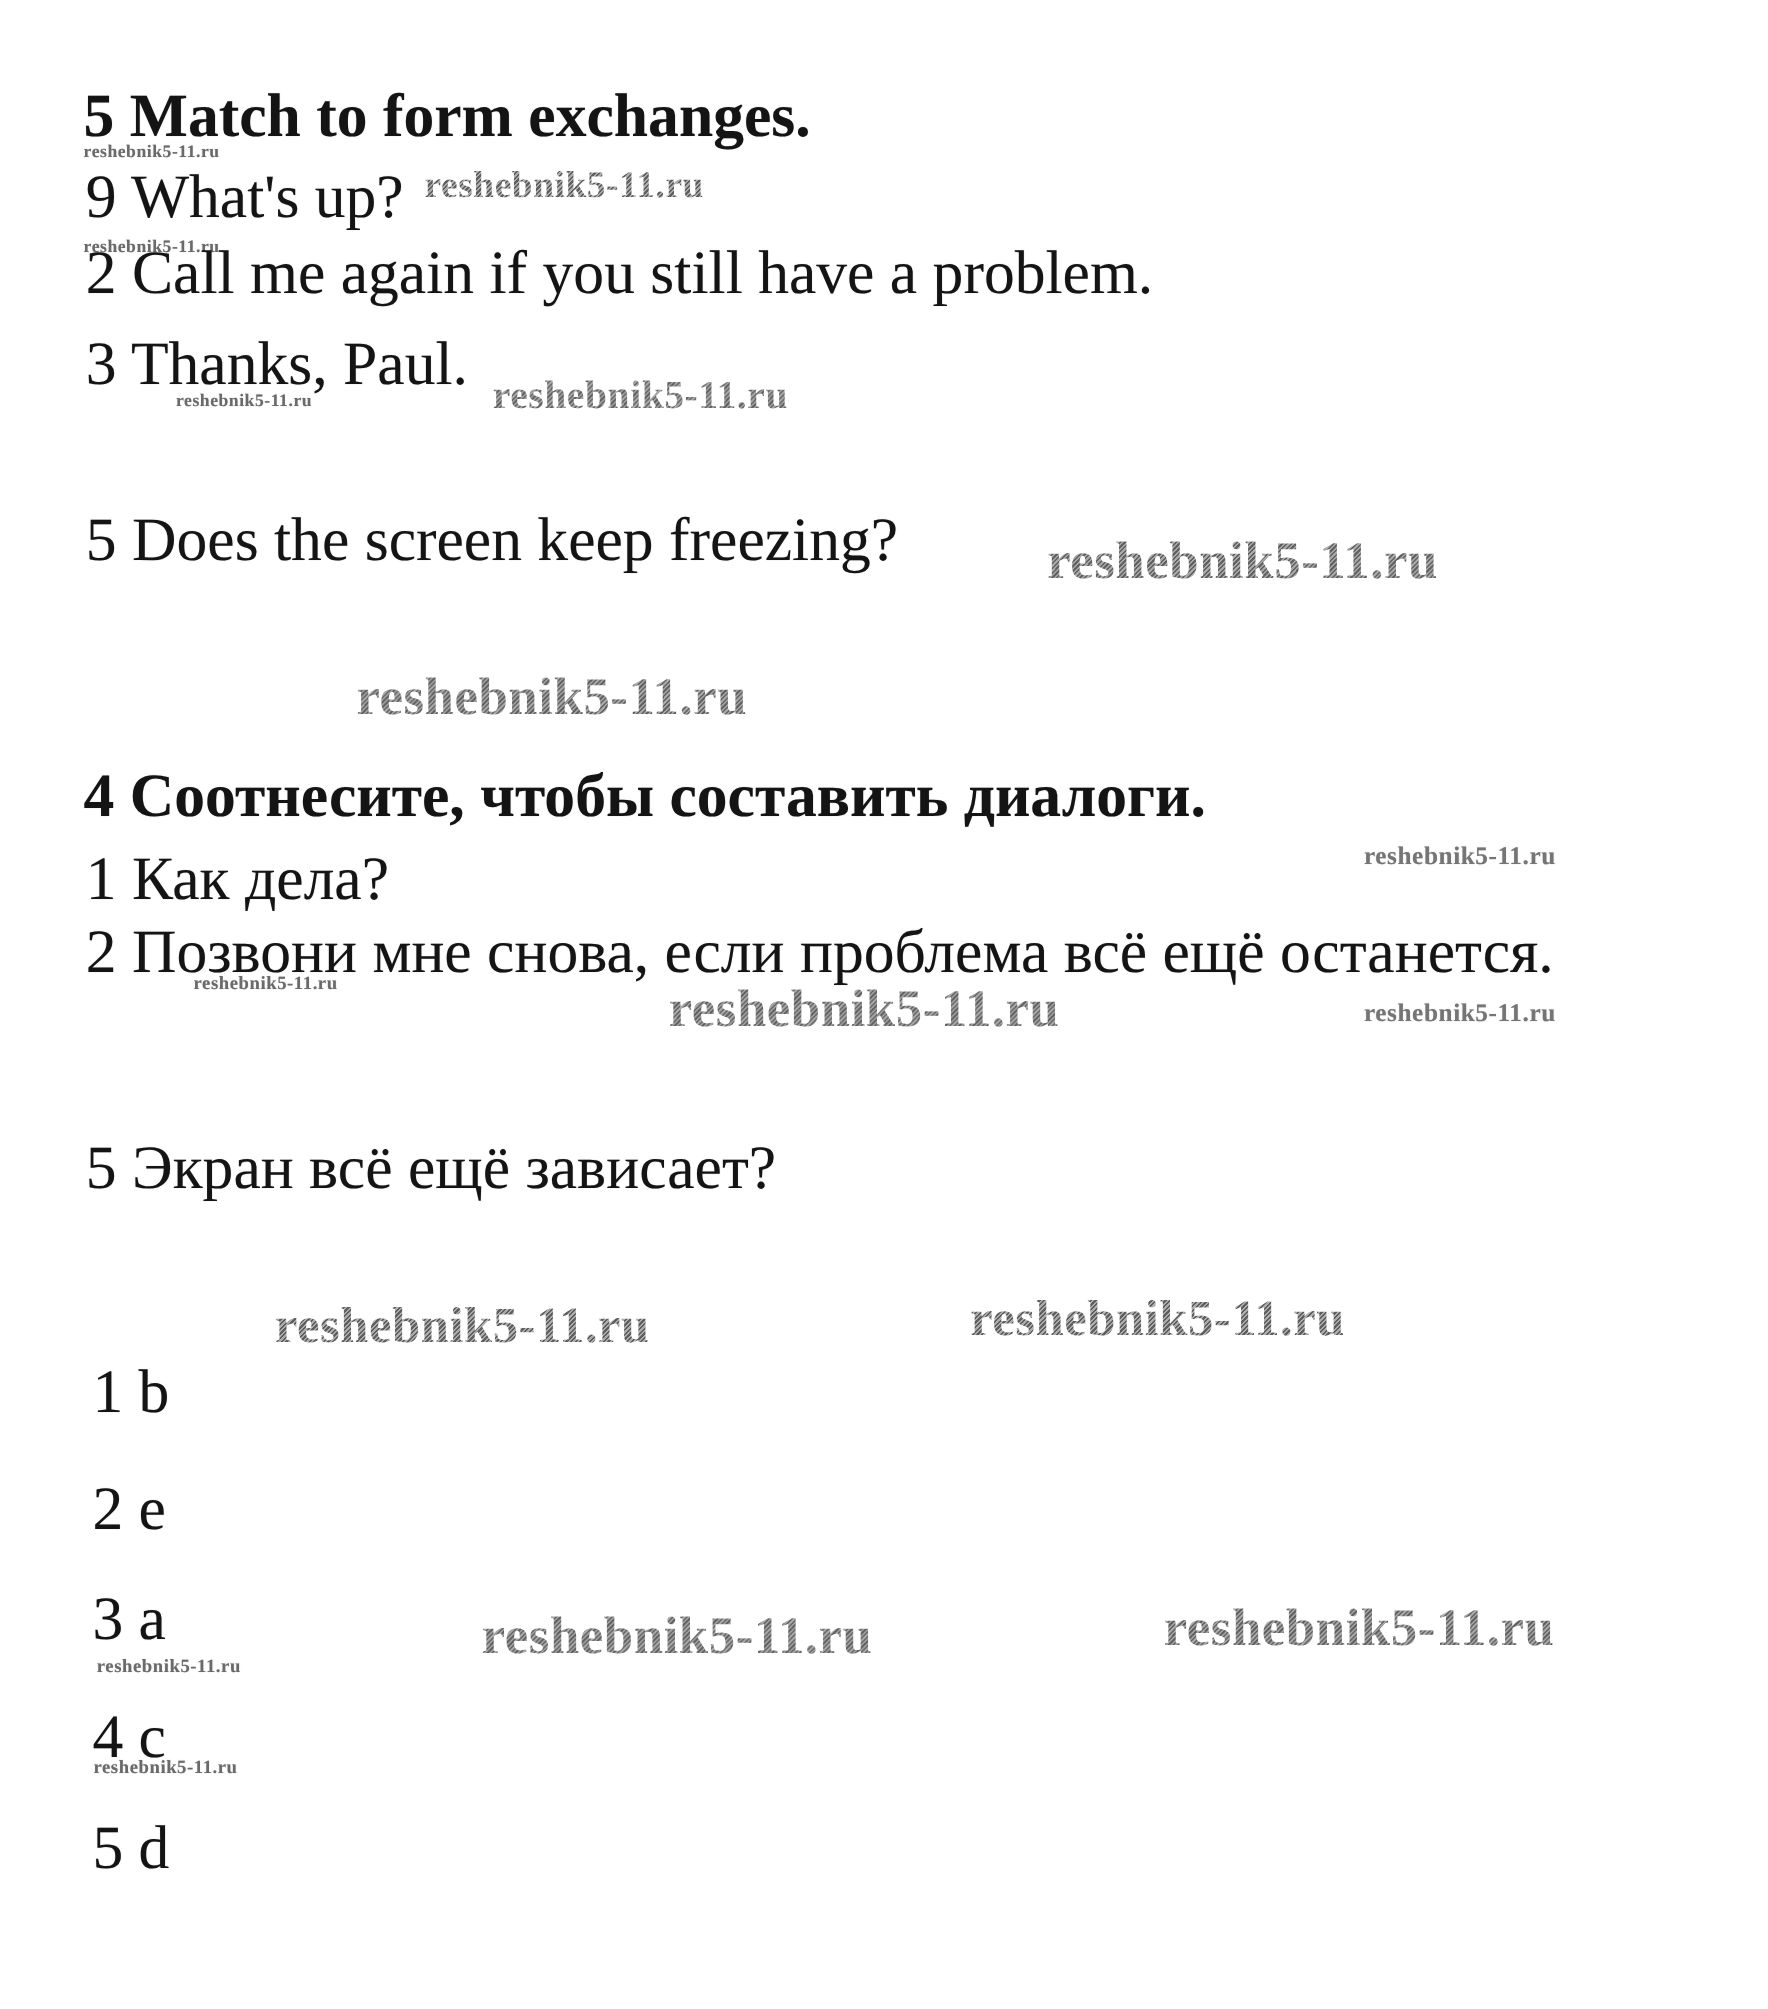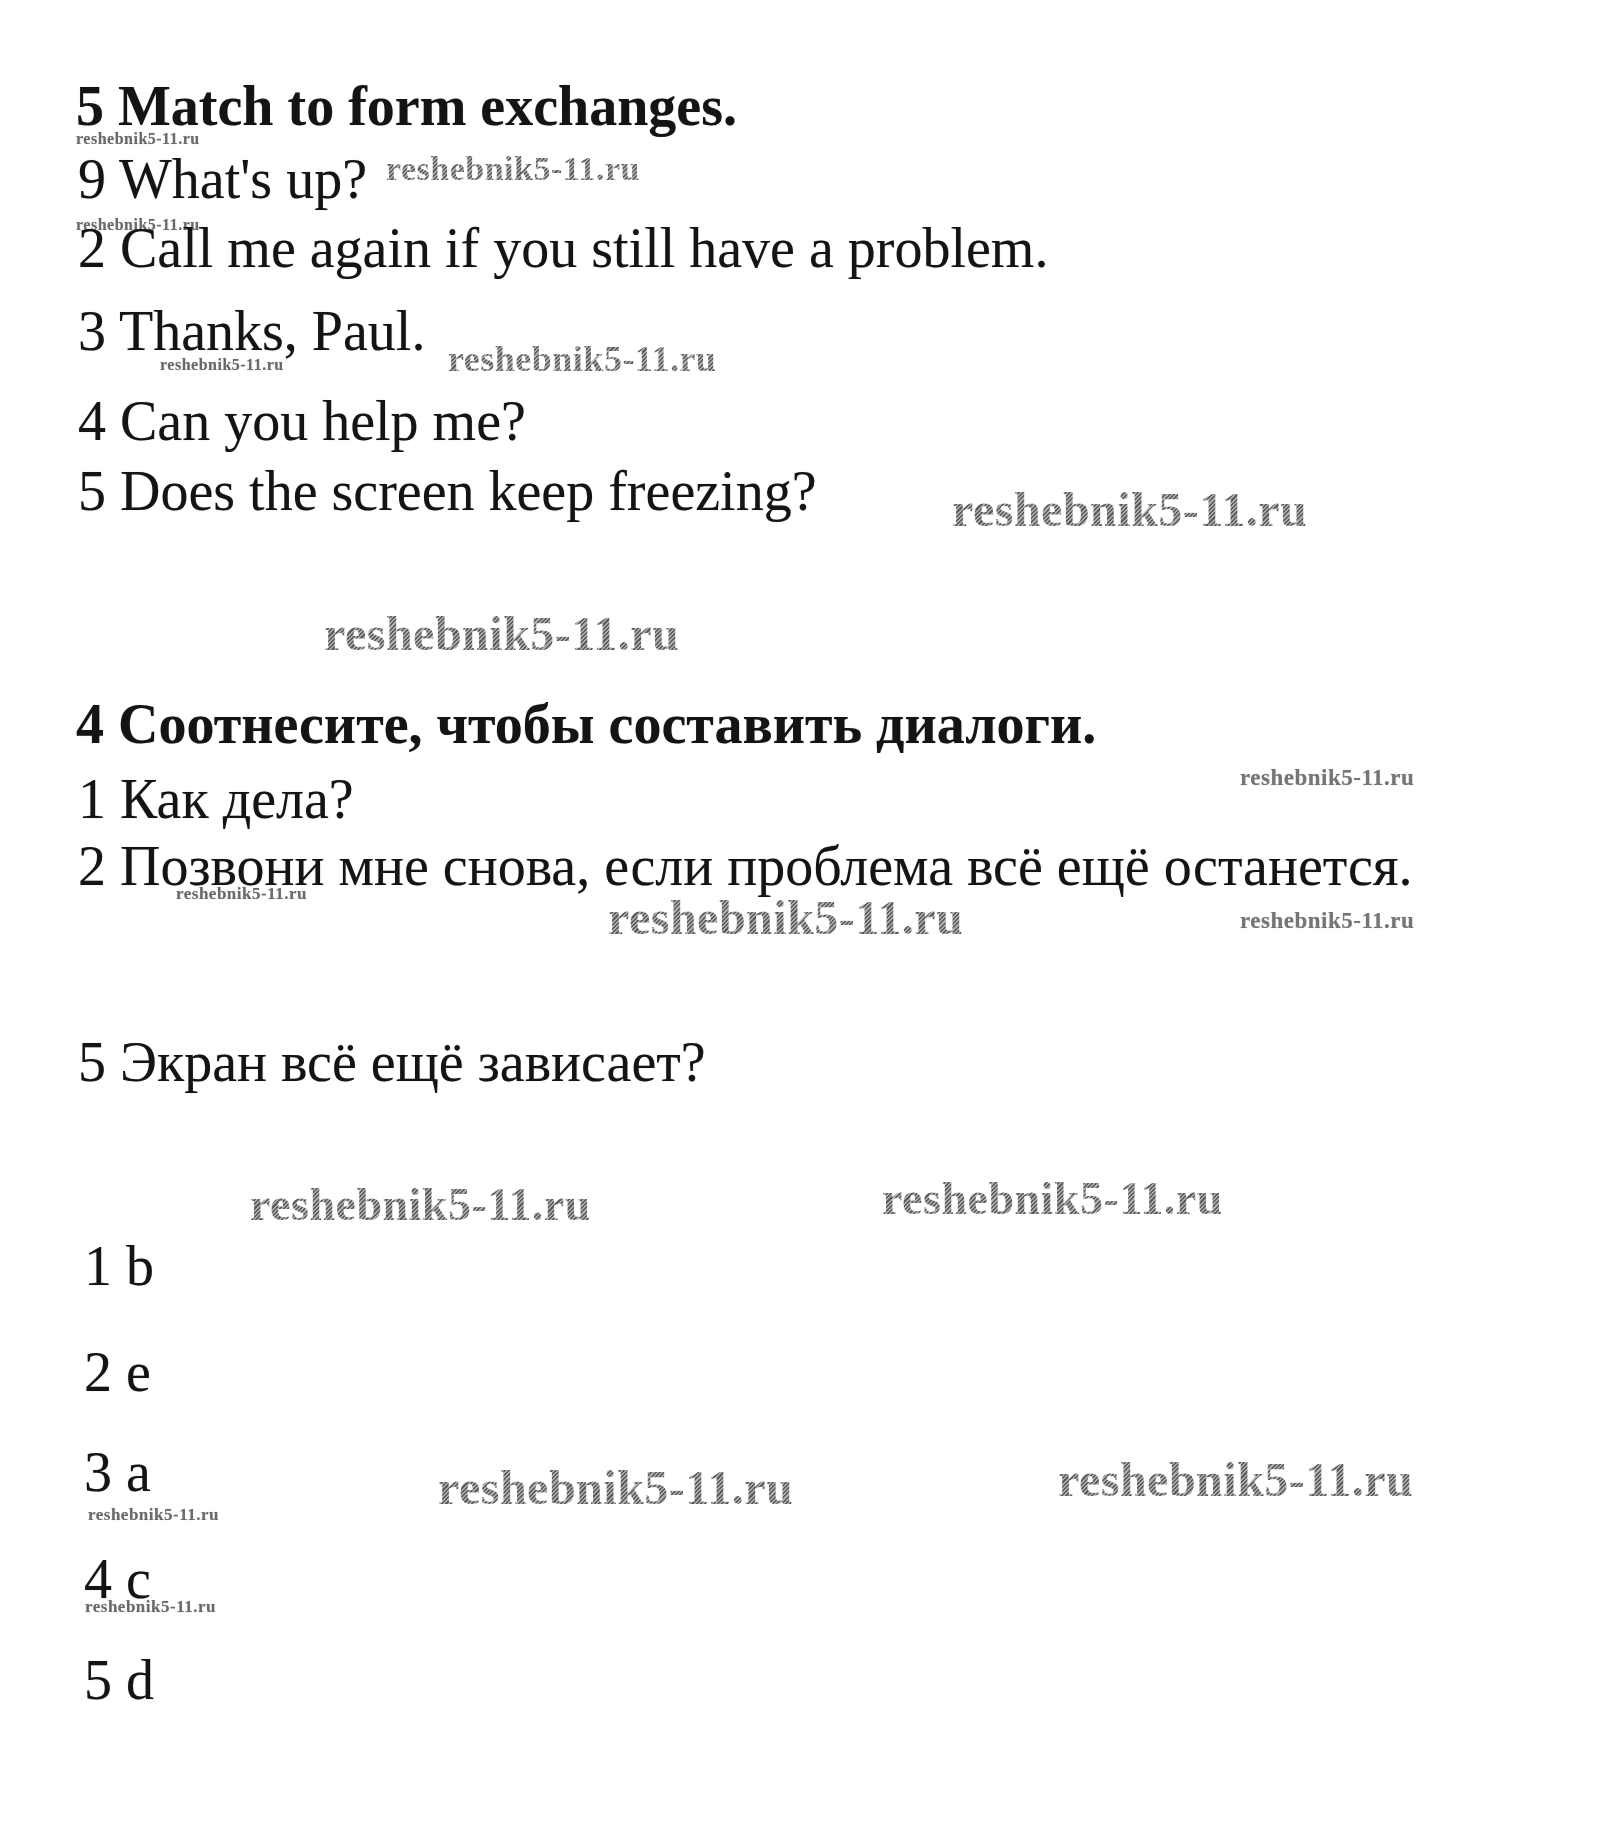--- a/index.html
+++ b/index.html
@@ -87,21 +87,20 @@
   <span class="wm wm-sm" style="left:76px; top:216px;">reshebnik5-11.ru</span>
 
   <div class="t" style="left:78px; top:216px;">2 Call me again if you still have a problem.</div>
 
   <div class="t" style="left:78px; top:299px;">3 Thanks, Paul.</div>
 
   <span class="wm wm-sm" style="left:160px; top:356px;">reshebnik5-11.ru</span>
 
   <span class="wm wm-md2" style="left:448px; top:338px;">reshebnik5-11.ru</span>
 
-  <div class="t" style="left:78px; top:389px;">4 Can you help me?</div>
 
   <div class="t" style="left:78px; top:459px;">5 Does the screen keep freezing?</div>
 
   <span class="wm wm-lg" style="left:952px; top:482px;">reshebnik5-11.ru</span>
 
   <span class="wm wm-lg" style="left:324px; top:606px;">reshebnik5-11.ru</span>
 
   <div class="t bold" style="left:76px; top:692px;">4 Соотнесите, чтобы составить диалоги.</div>
 
   <span class="wm wm-sm2" style="left:1240px; top:765px;">reshebnik5-11.ru</span>

